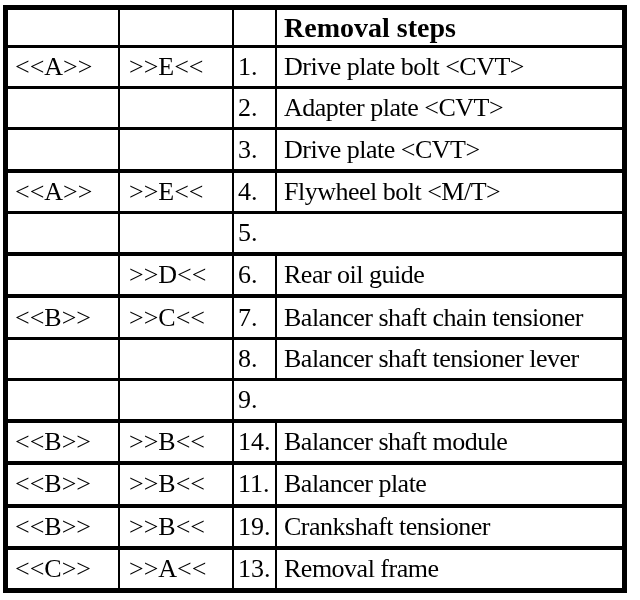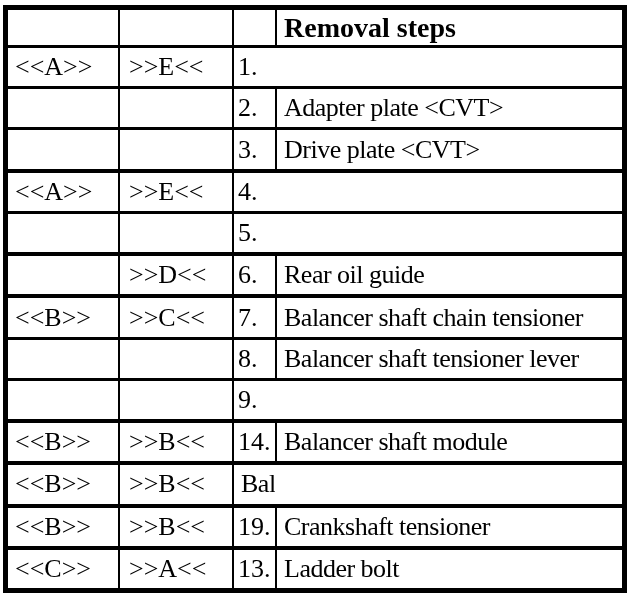--- a/index.html
+++ b/index.html
@@ -61,40 +61,42 @@
       <div class="cell c1"></div>
       <div class="cell c2"></div>
       <div class="cell c3"></div>
       <div class="cell c4">Removal steps</div>
     </div>
 
     <div class="row r">
       <div class="cell c1">&lt;&lt;A&gt;&gt;</div>
       <div class="cell c2">&gt;&gt;E&lt;&lt;</div>
       <div class="cell c3">1.</div>
+      <div class="cell c4">Drive plate bolt &lt;CVT&gt;</div>
     </div>
 
     <div class="row r">
       <div class="cell c1"></div>
       <div class="cell c2"></div>
       <div class="cell c3">2.</div>
       <div class="cell c4">Adapter plate &lt;CVT&gt;</div>
     </div>
 
     <div class="row r">
       <div class="cell c1"></div>
       <div class="cell c2"></div>
       <div class="cell c3">3.</div>
       <div class="cell c4">Drive plate &lt;CVT&gt;</div>
     </div>
 
     <div class="row r gs">
       <div class="cell c1">&lt;&lt;A&gt;&gt;</div>
       <div class="cell c2">&gt;&gt;E&lt;&lt;</div>
       <div class="cell c3">4.</div>
+      <div class="cell c4">Flywheel bolt &lt;M/T&gt;</div>
     </div>
 
     <div class="row r">
       <div class="cell c1"></div>
       <div class="cell c2"></div>
       <div class="cell c3">5.</div>
     </div>
 
     <div class="row r gs">
       <div class="cell c1"></div>
@@ -126,31 +128,32 @@
     <div class="row r gs">
       <div class="cell c1">&lt;&lt;B&gt;&gt;</div>
       <div class="cell c2">&gt;&gt;B&lt;&lt;</div>
       <div class="cell c3">14.</div>
       <div class="cell c4">Balancer shaft module</div>
     </div>
 
     <div class="row r gs">
       <div class="cell c1">&lt;&lt;B&gt;&gt;</div>
       <div class="cell c2">&gt;&gt;B&lt;&lt;</div>
+      <div class="cell c3">11.</div>
       <div class="cell c4">Balancer plate</div>
     </div>
 
     <div class="row r gs">
       <div class="cell c1">&lt;&lt;B&gt;&gt;</div>
       <div class="cell c2">&gt;&gt;B&lt;&lt;</div>
       <div class="cell c3">19.</div>
       <div class="cell c4">Crankshaft tensioner</div>
     </div>
 
     <div class="row r gs">
       <div class="cell c1">&lt;&lt;C&gt;&gt;</div>
       <div class="cell c2">&gt;&gt;A&lt;&lt;</div>
       <div class="cell c3">13.</div>
-      <div class="cell c4">Ladder bolt</div>
+      <div class="cell c4">Removal frame</div>
     </div>
 
   </div>
 </div>
 
 </body></html>

